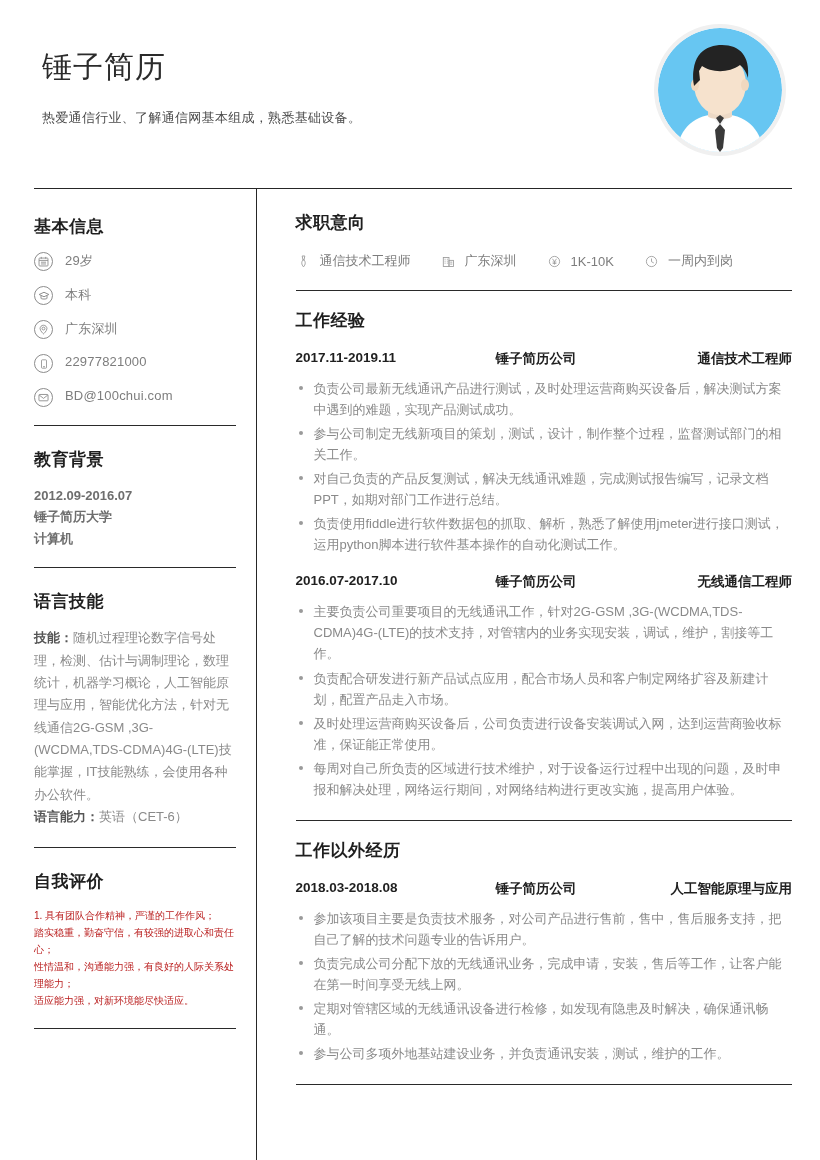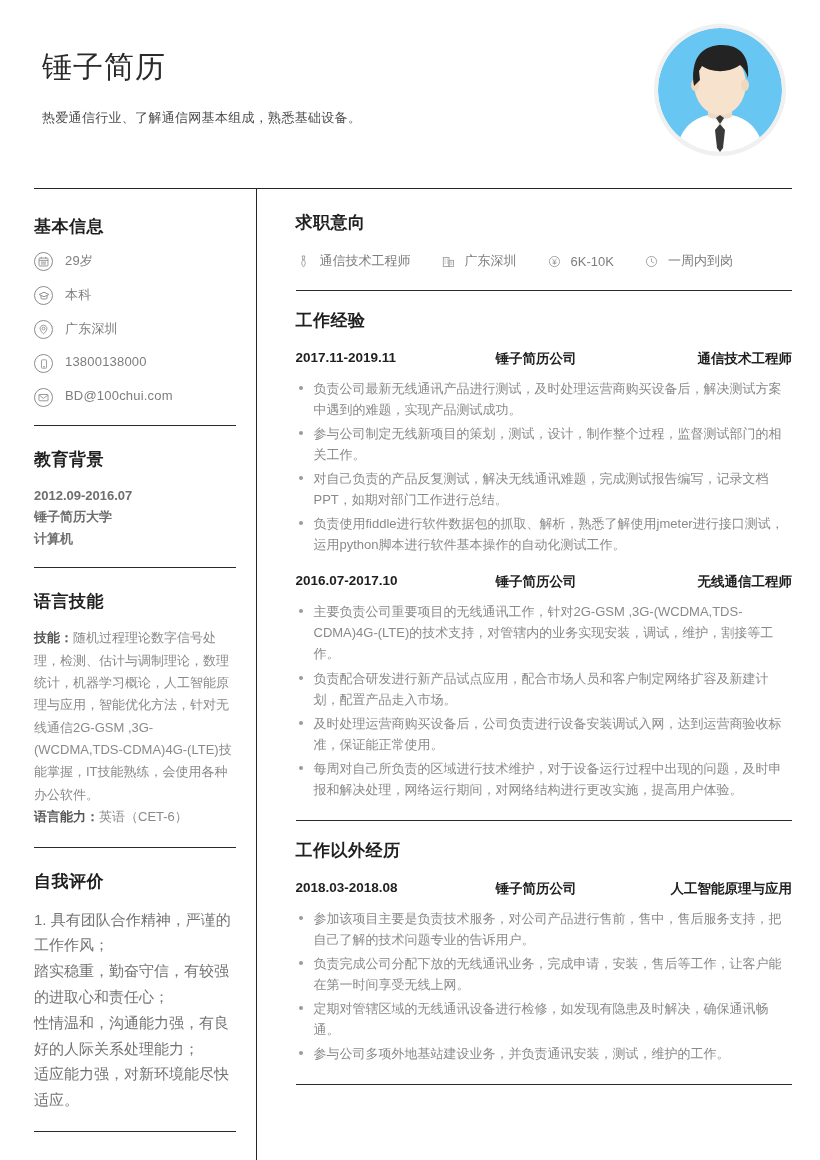--- a/index.html
+++ b/index.html
@@ -139,22 +139,22 @@
   }
   .edu-line.date { color: #6e6e6e; }
   .skills-body {
     font-size: 13px;
     color: #8a8a8a;
     line-height: 1.72;
     word-break: break-word;
   }
   .skills-body b { color: #555; }
   .eval-body {
-    font-size: 15px;
-    color: #737373;
+    font-size: 10px;
+    color: #b91c1c;
     line-height: 1.72;
     white-space: pre-line;
   }
 
   
   .r-sec { margin-bottom: 4px; }
   .r-head {
     font-size: 17px;
     font-weight: bold;
     color: #1f1f1f;
@@ -301,21 +301,21 @@
         <span class="info-val">广东深圳</span>
       </div>
 
       <div class="info-row">
         <span class="ico-circle">
           <svg width="10" height="10" viewBox="0 0 16 16" fill="none" stroke="#8c8c8c" stroke-width="1.3">
             <rect x="4" y="1.3" width="8" height="13.4" rx="1.2"></rect>
             <line x1="6.6" y1="12.4" x2="9.4" y2="12.4" stroke-width="1.6"></line>
           </svg>
         </span>
-        <span class="info-val">13800138000</span>
+        <span class="info-val">22977821000</span>
       </div>
 
       <div class="info-row">
         <span class="ico-circle">
           <svg width="11" height="11" viewBox="0 0 16 16" fill="none" stroke="#8c8c8c" stroke-width="1.3">
             <rect x="1.4" y="3.6" width="13.2" height="9.2" rx="1"></rect>
             <path d="M1.6 4.3 L8 9.3 L14.4 4.3"></path>
           </svg>
         </span>
         <span class="info-val">BD@100chui.com</span>
@@ -390,21 +390,21 @@
         <div class="intent-item">
           <span class="gi">
             <svg width="13" height="13" viewBox="0 0 16 16" fill="none" stroke="#9a9a9a" stroke-width="1.05">
               <circle cx="8" cy="8" r="6.3"></circle>
               <path d="M5.4 4.6 L8 8 L10.6 4.6"></path>
               <line x1="8" y1="8" x2="8" y2="11.8"></line>
               <line x1="5.7" y1="8.6" x2="10.3" y2="8.6"></line>
               <line x1="5.7" y1="10.3" x2="10.3" y2="10.3"></line>
             </svg>
           </span>
-          <span class="intent-txt">6K-10K</span>
+          <span class="intent-txt">1K-10K</span>
         </div>
 
         <div class="intent-item">
           <span class="gi">
             <svg width="13" height="13" viewBox="0 0 16 16" fill="none" stroke="#9a9a9a" stroke-width="1.05">
               <circle cx="8" cy="8" r="6.3"></circle>
               <path d="M8 4.3 V8.2 L10.8 9.8"></path>
             </svg>
           </span>
           <span class="intent-txt">一周内到岗</span>

